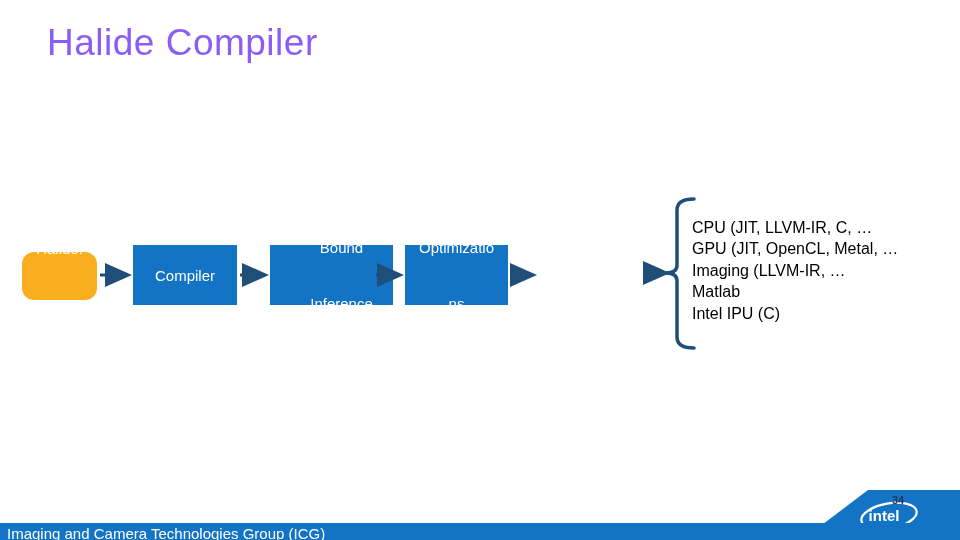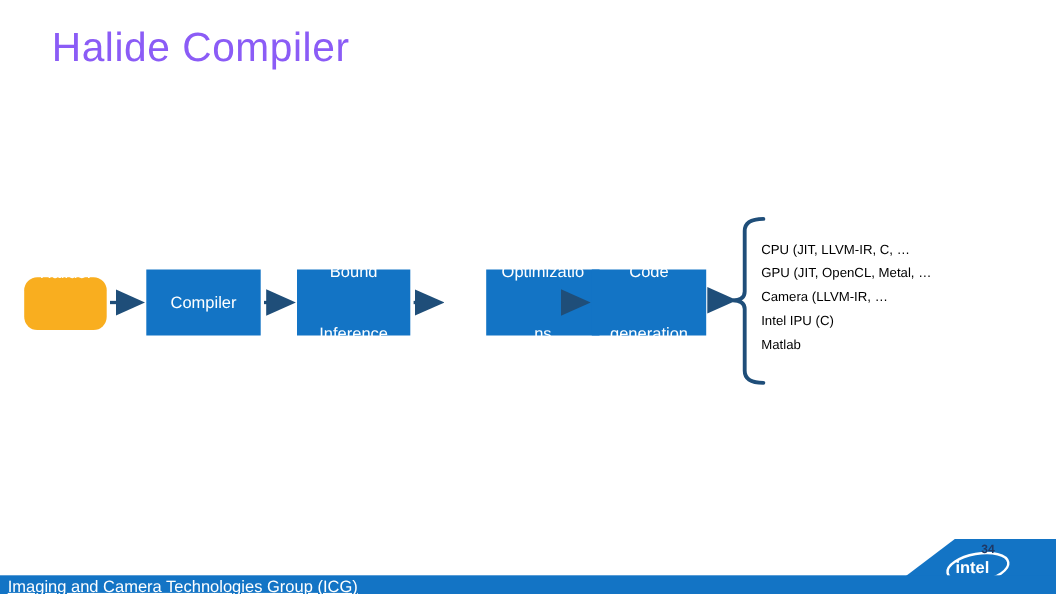--- a/index.html
+++ b/index.html
@@ -13,27 +13,27 @@
   }
   .node{
     position:absolute;display:flex;flex-direction:column;justify-content:center;
     align-items:center;text-align:center;color:#ffffff;font-size:15px;line-height:19px;gap:37px;
   }
   .node-line{display:block;white-space:pre;}
   .blue{background:#1374C5;}
   .orange{background:#F9AE1F;border-radius:12px;}
   .n1{left:22px;top:252px;width:75px;height:48px;}
   .n2{left:133px;top:245px;width:104px;height:60px;}
-  .n3{left:270px;top:245px;width:103px;height:60px;}
-  .n4{left:405px;top:245px;width:103px;height:60px;margin-left:37px;}
+  .n3{left:270px;top:245px;width:103px;height:60px;padding-left:20px;}
+  .n4{left:405px;top:245px;width:103px;height:60px;}
   .n5{left:538px;top:245px;width:104px;height:60px;}
   .overlay{position:absolute;left:0;top:0;width:960px;height:540px;pointer-events:none;}
   .targets{
     position:absolute;left:692px;top:217px;width:260px;
-    font-size:12px;line-height:21.4px;color:#000000;
+    font-size:16px;line-height:21.4px;color:#000000;
   }
   .footer-bar{
     position:absolute;left:0;top:523px;width:960px;height:17px;background:#1374C5;
   }
   .footer-text{
     position:absolute;left:7px;top:525px;color:#ffffff;font-size:15px;
     text-decoration:underline;white-space:nowrap;
   }
   .page-number{
     position:absolute;left:892px;top:494px;font-size:11px;color:#1F3864;font-weight:700;
@@ -54,31 +54,27 @@
     <span class="node-line">Compiler</span>
   </div>
   <div class="node blue n3">
     <span class="node-line">Bound</span>
     <span class="node-line">Inference</span>
   </div>
   <div class="node blue n4">
     <span class="node-line">Optimizatio</span>
     <span class="node-line">ns</span>
   </div>
-  <div class="node blue n5">
-    <span class="node-line">Code</span>
-    <span class="node-line">generation</span>
-  </div>
 
   <div class="targets">
     <div>CPU (JIT, LLVM-IR, C, …</div>
     <div>GPU (JIT, OpenCL, Metal, …</div>
-    <div>Camera (LLVM-IR, …</div>
+    <div>Imaging (LLVM-IR, …</div>
+    <div>Matlab</div>
     <div>Intel IPU (C)</div>
-    <div>Matlab</div>
   </div>
 
   <svg class="overlay" viewBox="0 0 960 540">
     <defs>
       <marker id="ah" markerWidth="9" markerHeight="8" refX="7" refY="4" orient="auto">
         <path d="M0,0 L9,4 L0,8 z" fill="#1F4E79"></path>
       </marker>
     </defs>
 
     <g stroke="#1F4E79" stroke-width="3" fill="none">

